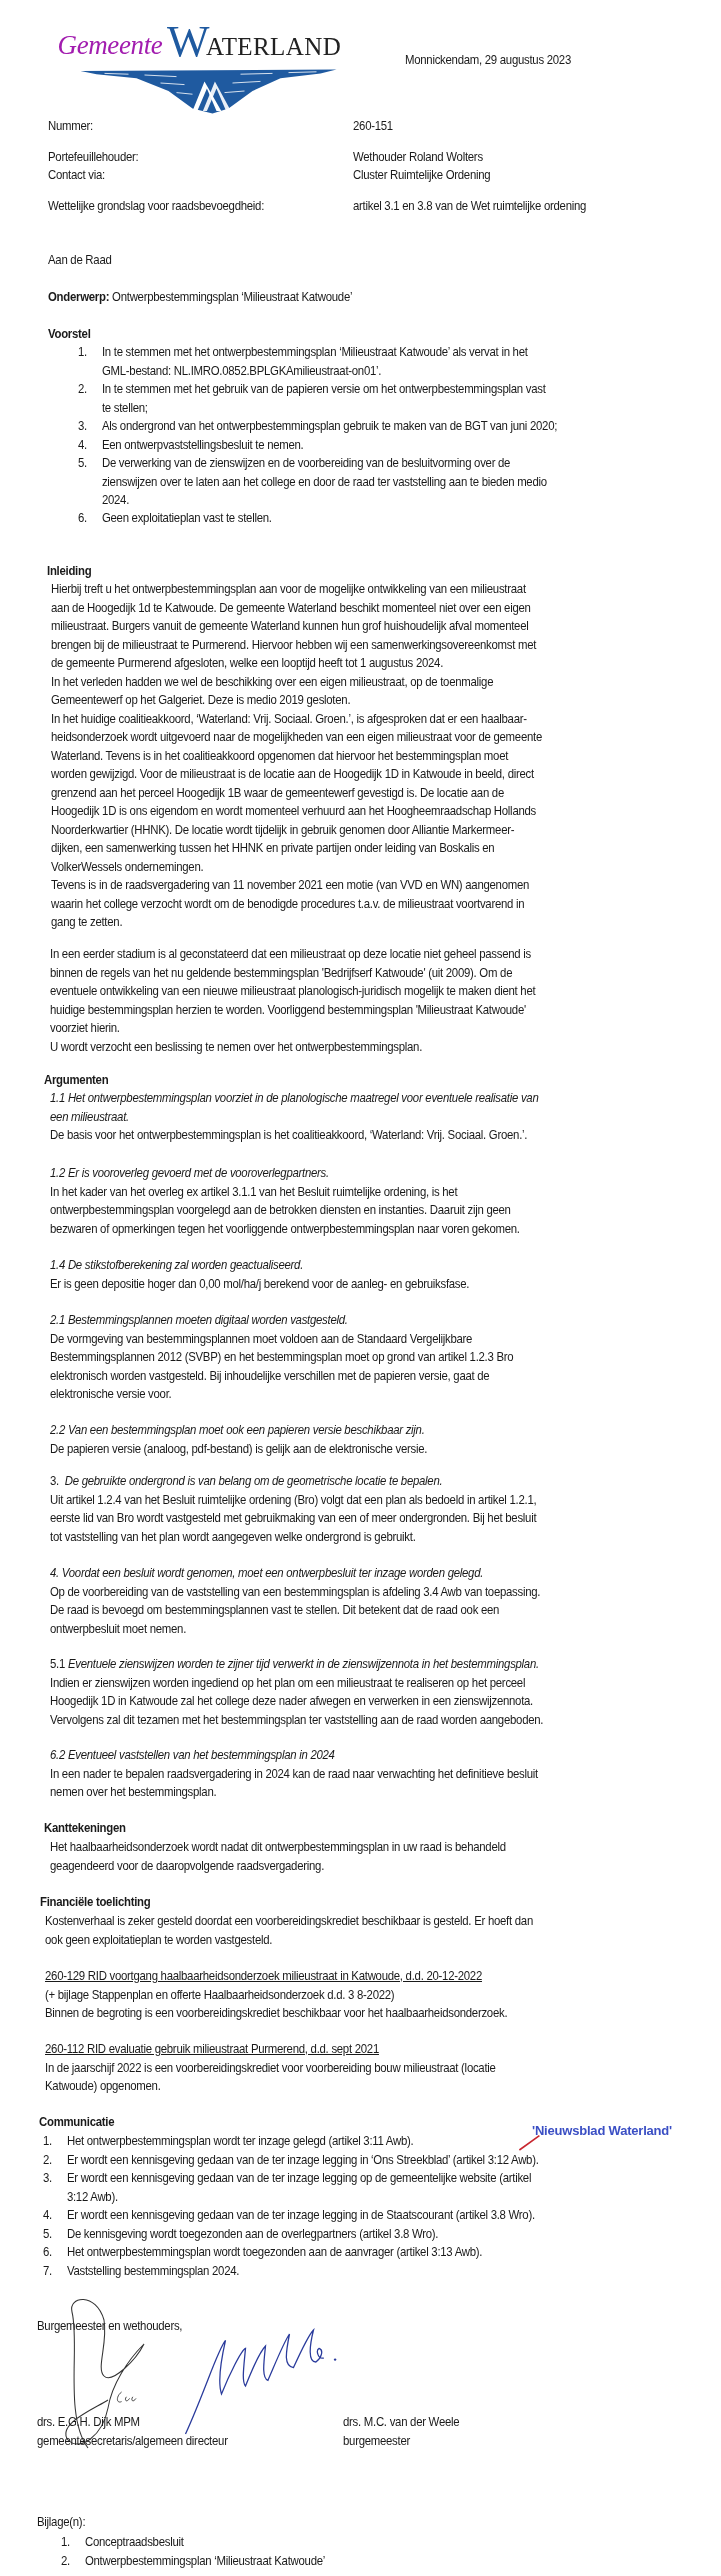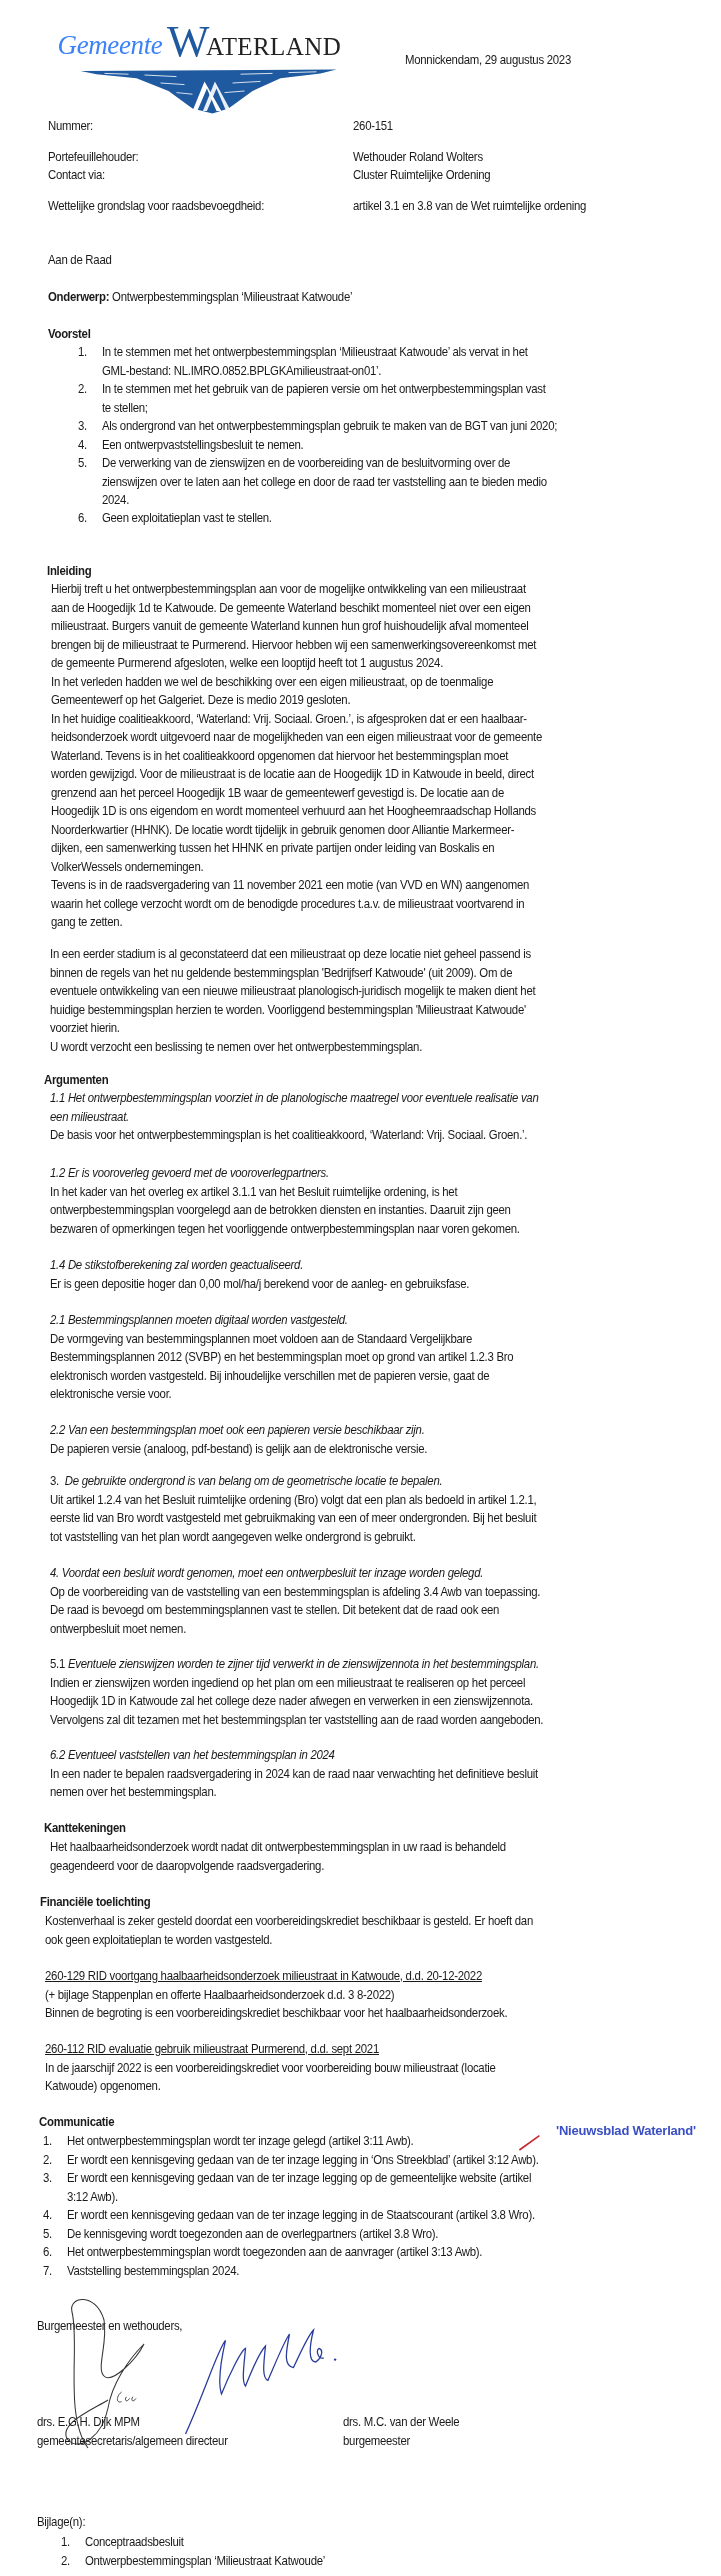--- a/index.html
+++ b/index.html
@@ -9,21 +9,21 @@
     color: #1a1a1a;
   }
   .page { position: absolute; left: 0; top: 0; width: 721px; height: 2576px; }
   .abs { position: absolute; }
   .txt { font-size: 12.4px; line-height: 18.5px; letter-spacing: -0.3px; transform: scaleX(0.92); transform-origin: left top; white-space: nowrap; }
   .bold { font-weight: bold; }
   .ital { font-style: italic; }
   .u { text-decoration: underline; }
   
   .logo { left: 48px; top: 19px; width: 297px; height: 80px; }
-  .logo-gem { position: absolute; left: 9.6px; top: 11.2px; font-family: "Liberation Serif", serif; font-style: italic; font-size: 27px; color: #3b82f6; letter-spacing: -0.4px; }
+  .logo-gem { position: absolute; left: 9.6px; top: 11.2px; font-family: "Liberation Serif", serif; font-style: italic; font-size: 27px; color: #a21caf; letter-spacing: -0.4px; }
   .logo-W { position: absolute; left: 119px; top: 0px; font-family: "Liberation Serif", serif; font-size: 45px; color: #1f5aa0; line-height: 45px; }
   .logo-rest { position: absolute; left: 158px; top: 13.6px; font-family: "Liberation Serif", serif; font-size: 25px; color: #222; letter-spacing: 0.4px; }
   .logo-water { position: absolute; left: 32px; top: 48px; }
   .meta-row { left: 48px; }
   .meta-val { left: 353px; }
   .num { position: absolute; left: 0; }
   .annot { font-family: "Liberation Sans", sans-serif; font-weight: bold; color: #3b4fc4; font-size: 13px; letter-spacing: -0.2px; }
 </style>
 </head>
 <body>
@@ -210,21 +210,21 @@
     <div>(+ bijlage Stappenplan en offerte Haalbaarheidsonderzoek d.d. 3 8-2022)</div>
     <div>Binnen de begroting is een voorbereidingskrediet beschikbaar voor het haalbaarheidsonderzoek.</div>
   </div>
   <div class="abs txt" style="left:45px; top:2040px;">
     <div class="u">260-112 RID evaluatie gebruik milieustraat Purmerend, d.d. sept 2021</div>
     <div>In de jaarschijf 2022 is een voorbereidingskrediet voor voorbereiding bouw milieustraat (locatie</div>
     <div>Katwoude) opgenomen.</div>
   </div>
 
   <div class="abs txt bold" style="left:39px; top:2113px;">Communicatie</div>
-  <div class="abs annot" style="left:556px; top:2123px;">'Nieuwsblad Waterland'</div>
+  <div class="abs annot" style="left:532px; top:2123px;">'Nieuwsblad Waterland'</div>
   <svg class="abs" style="left:517px; top:2134px;" width="24" height="17.6" viewBox="0 0 30 22">
     <line x1="28" y1="2" x2="3" y2="20" stroke="#c8262f" stroke-width="2"></line>
   </svg>
   <div class="abs" style="left:43px; top:2132px;">
     <div class="txt" style="position:relative;height:18.5px;">
       <span class="num">1.</span>
       <div style="margin-left:26px;">Het ontwerpbestemmingsplan wordt ter inzage gelegd (artikel 3:11 Awb).</div>
     </div>
     <div class="txt" style="position:relative;height:18.5px;">
       <span class="num">2.</span>

